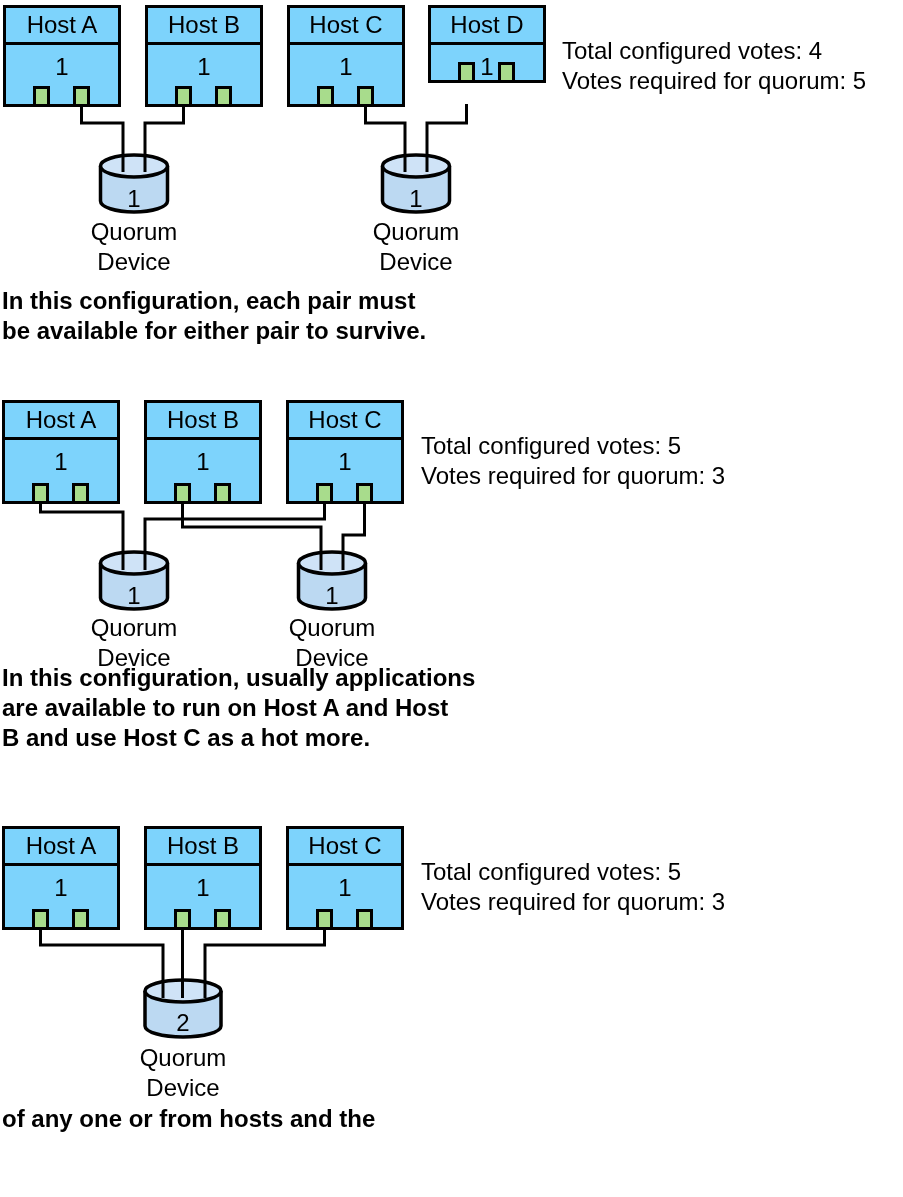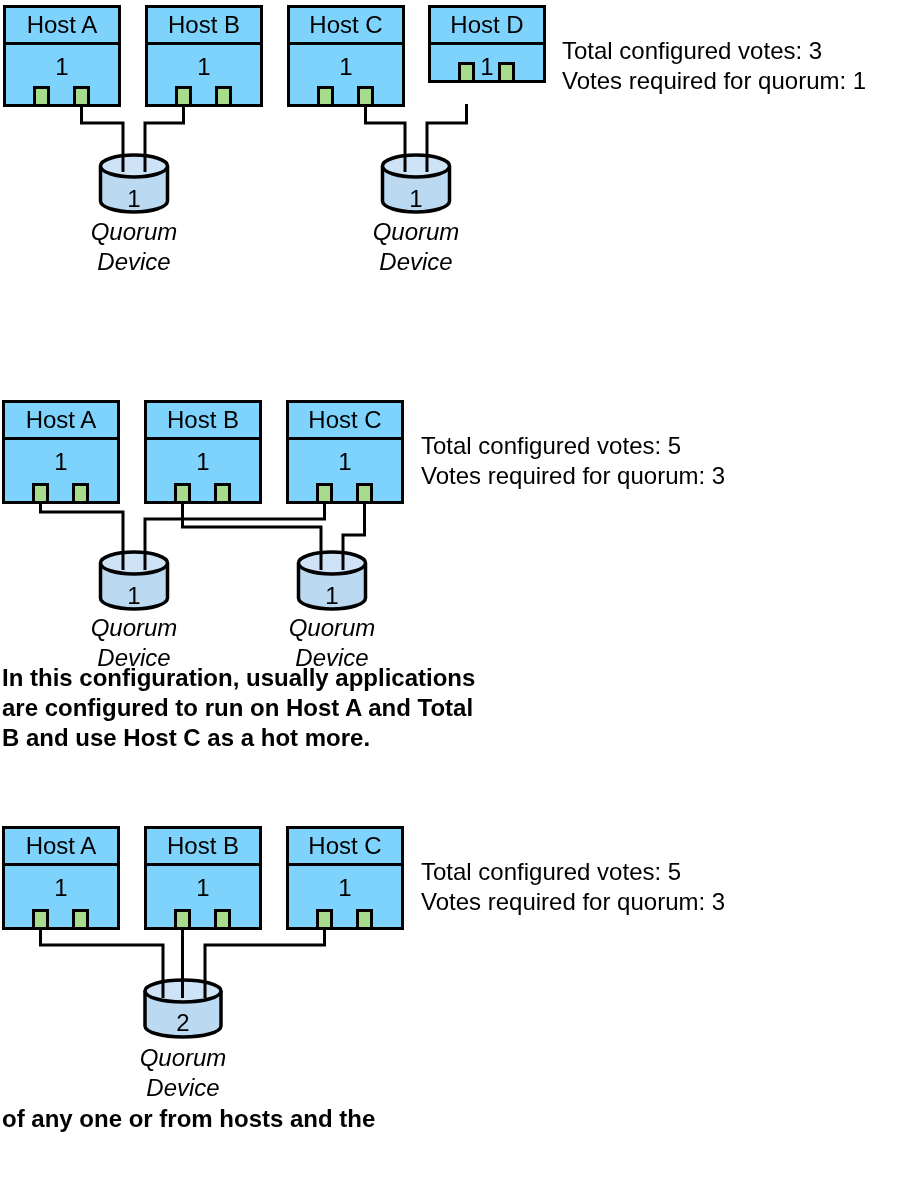--- a/index.html
+++ b/index.html
@@ -9,21 +9,21 @@
   .host{position:absolute;width:118px;background:#7dd3fc;border:3px solid #000;
         box-sizing:border-box;z-index:2;}
   .host-title{height:34px;border-bottom:3px solid #000;display:flex;align-items:center;
         justify-content:center;font-size:24px;}
   .host-votes{text-align:center;margin-top:8px;font-size:24px;}
   .port{position:absolute;bottom:0;width:11px;height:15px;border:3px solid #000;
         border-bottom:none;background:#A8DC8C;}
   .port-l{left:27px}
   .port-r{left:67px}
   .qd-label{position:absolute;transform:translateX(-50%);text-align:center;
-        font-size:24px;line-height:30px;z-index:2;font-style:italic;}
+        font-size:24px;line-height:30px;z-index:2;}
   .stats{position:absolute;font-size:24px;line-height:30px;white-space:nowrap;z-index:2;}
   .caption{position:absolute;font-size:24px;line-height:30px;font-weight:bold;
         white-space:nowrap;z-index:2;}
   .cyl-body{fill:#BCD9F2;stroke:#000;stroke-width:3.5;}
   .cyl-top{fill:#CFE3F7;stroke:#000;stroke-width:3.5;}
   .wire{fill:none;stroke:#000;stroke-width:3;}
   .cyl-vote{font-size:24px;fill:#000;text-anchor:middle;
         font-family:"Liberation Sans",sans-serif;}
 </style>
 </head>
@@ -96,33 +96,37 @@
     <div class="port port-r"></div>
   </div>
   <div class="host" style="left:428px;top:5px;height:78px">
     <div class="host-title">Host D</div>
     <div class="host-votes">1</div>
     <div class="port port-l"></div>
     <div class="port port-r"></div>
   </div>
 
   <div class="stats" style="left:562px;top:36px">
-    <div>Total configured votes: 3</div>
-    <div>Votes required for quorum: 1</div>
+    <div>Total configured votes: 4</div>
+    <div>Votes required for quorum: 5</div>
   </div>
 
   <div class="qd-label" style="left:134px;top:217px">
     <div>Quorum</div>
     <div>Device</div>
   </div>
   <div class="qd-label" style="left:416px;top:217px">
     <div>Quorum</div>
     <div>Device</div>
   </div>
 
+  <div class="caption" style="left:2px;top:286px">
+    <div>In this configuration, each pair must</div>
+    <div>be available for either pair to survive.</div>
+  </div>
 
   <div class="host" style="left:2px;top:400px;height:104px">
     <div class="host-title">Host A</div>
     <div class="host-votes">1</div>
     <div class="port port-l"></div>
     <div class="port port-r"></div>
   </div>
   <div class="host" style="left:144px;top:400px;height:104px">
     <div class="host-title">Host B</div>
     <div class="host-votes">1</div>
@@ -145,21 +149,21 @@
     <div>Quorum</div>
     <div>Device</div>
   </div>
   <div class="qd-label" style="left:332px;top:613px">
     <div>Quorum</div>
     <div>Device</div>
   </div>
 
   <div class="caption" style="left:2px;top:663px">
     <div>In this configuration, usually applications</div>
-    <div>are configured to run on Host A and Total</div>
+    <div>are available to run on Host A and Host</div>
     <div>B and use Host C as a hot more.</div>
   </div>
 
   <div class="host" style="left:2px;top:826px;height:104px">
     <div class="host-title">Host A</div>
     <div class="host-votes">1</div>
     <div class="port port-l"></div>
     <div class="port port-r"></div>
   </div>
   <div class="host" style="left:144px;top:826px;height:104px">

